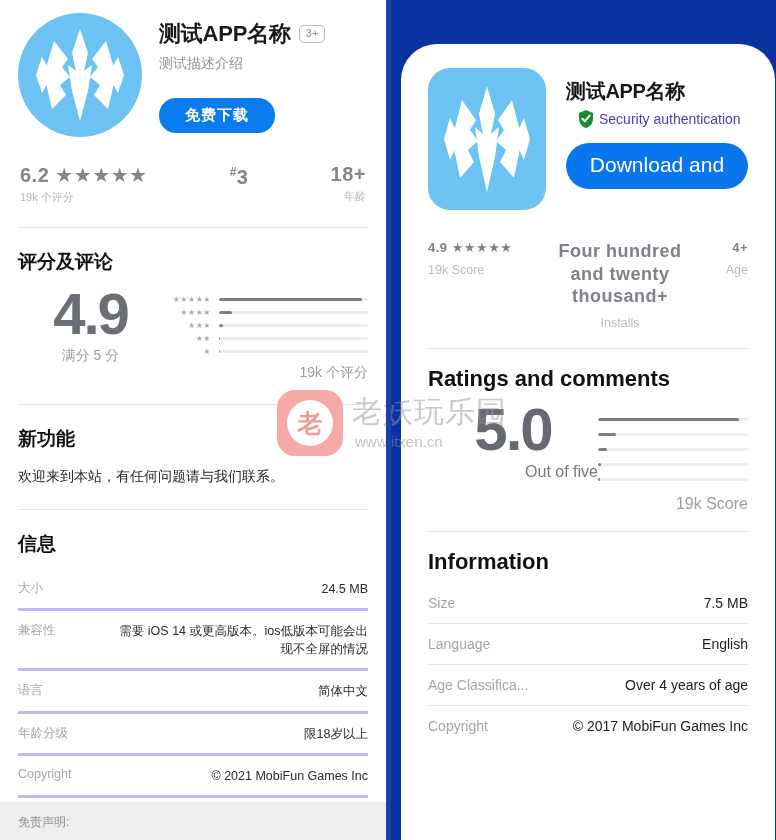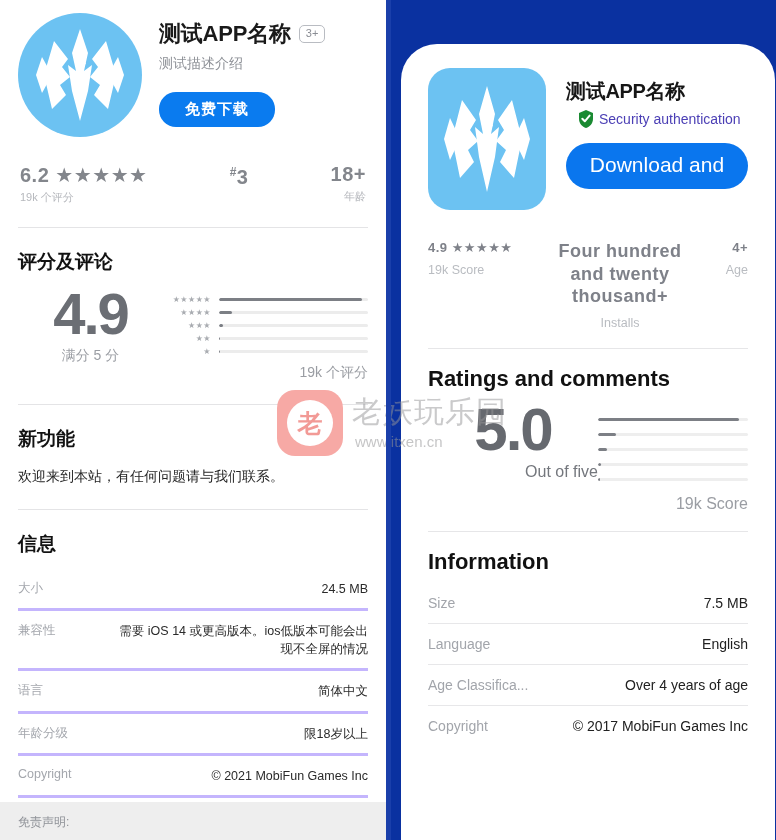--- a/index.html
+++ b/index.html
@@ -39,21 +39,21 @@
     font-size: 22px; font-weight: bold; color: #1a1a1a;
     letter-spacing: -0.2px; white-space: nowrap;
   }
   .age-badge {
     border: 1px solid #b9bcc2; border-radius: 5px;
     font-size: 11px; color: #8a8d94; padding: 1px 6px 2px 6px;
     line-height: 1.1; font-weight: 500;
   }
   .app-subtitle { font-size: 14px; color: #8e9197; margin-top: 6px; }
   .download-btn {
-    margin-top: 19px; display: inline-block;
+    margin-top: 25px; display: inline-block;
     background: #0a7bef; color: #fff;
     font-size: 15px; font-weight: bold;
     border: none; border-radius: 17px;
     padding: 8px 26px; cursor: pointer;
     letter-spacing: 1px;
   }
 
   .stats-row {
     display: flex; align-items: flex-start;
     margin-top: 26px; padding: 0 2px;

